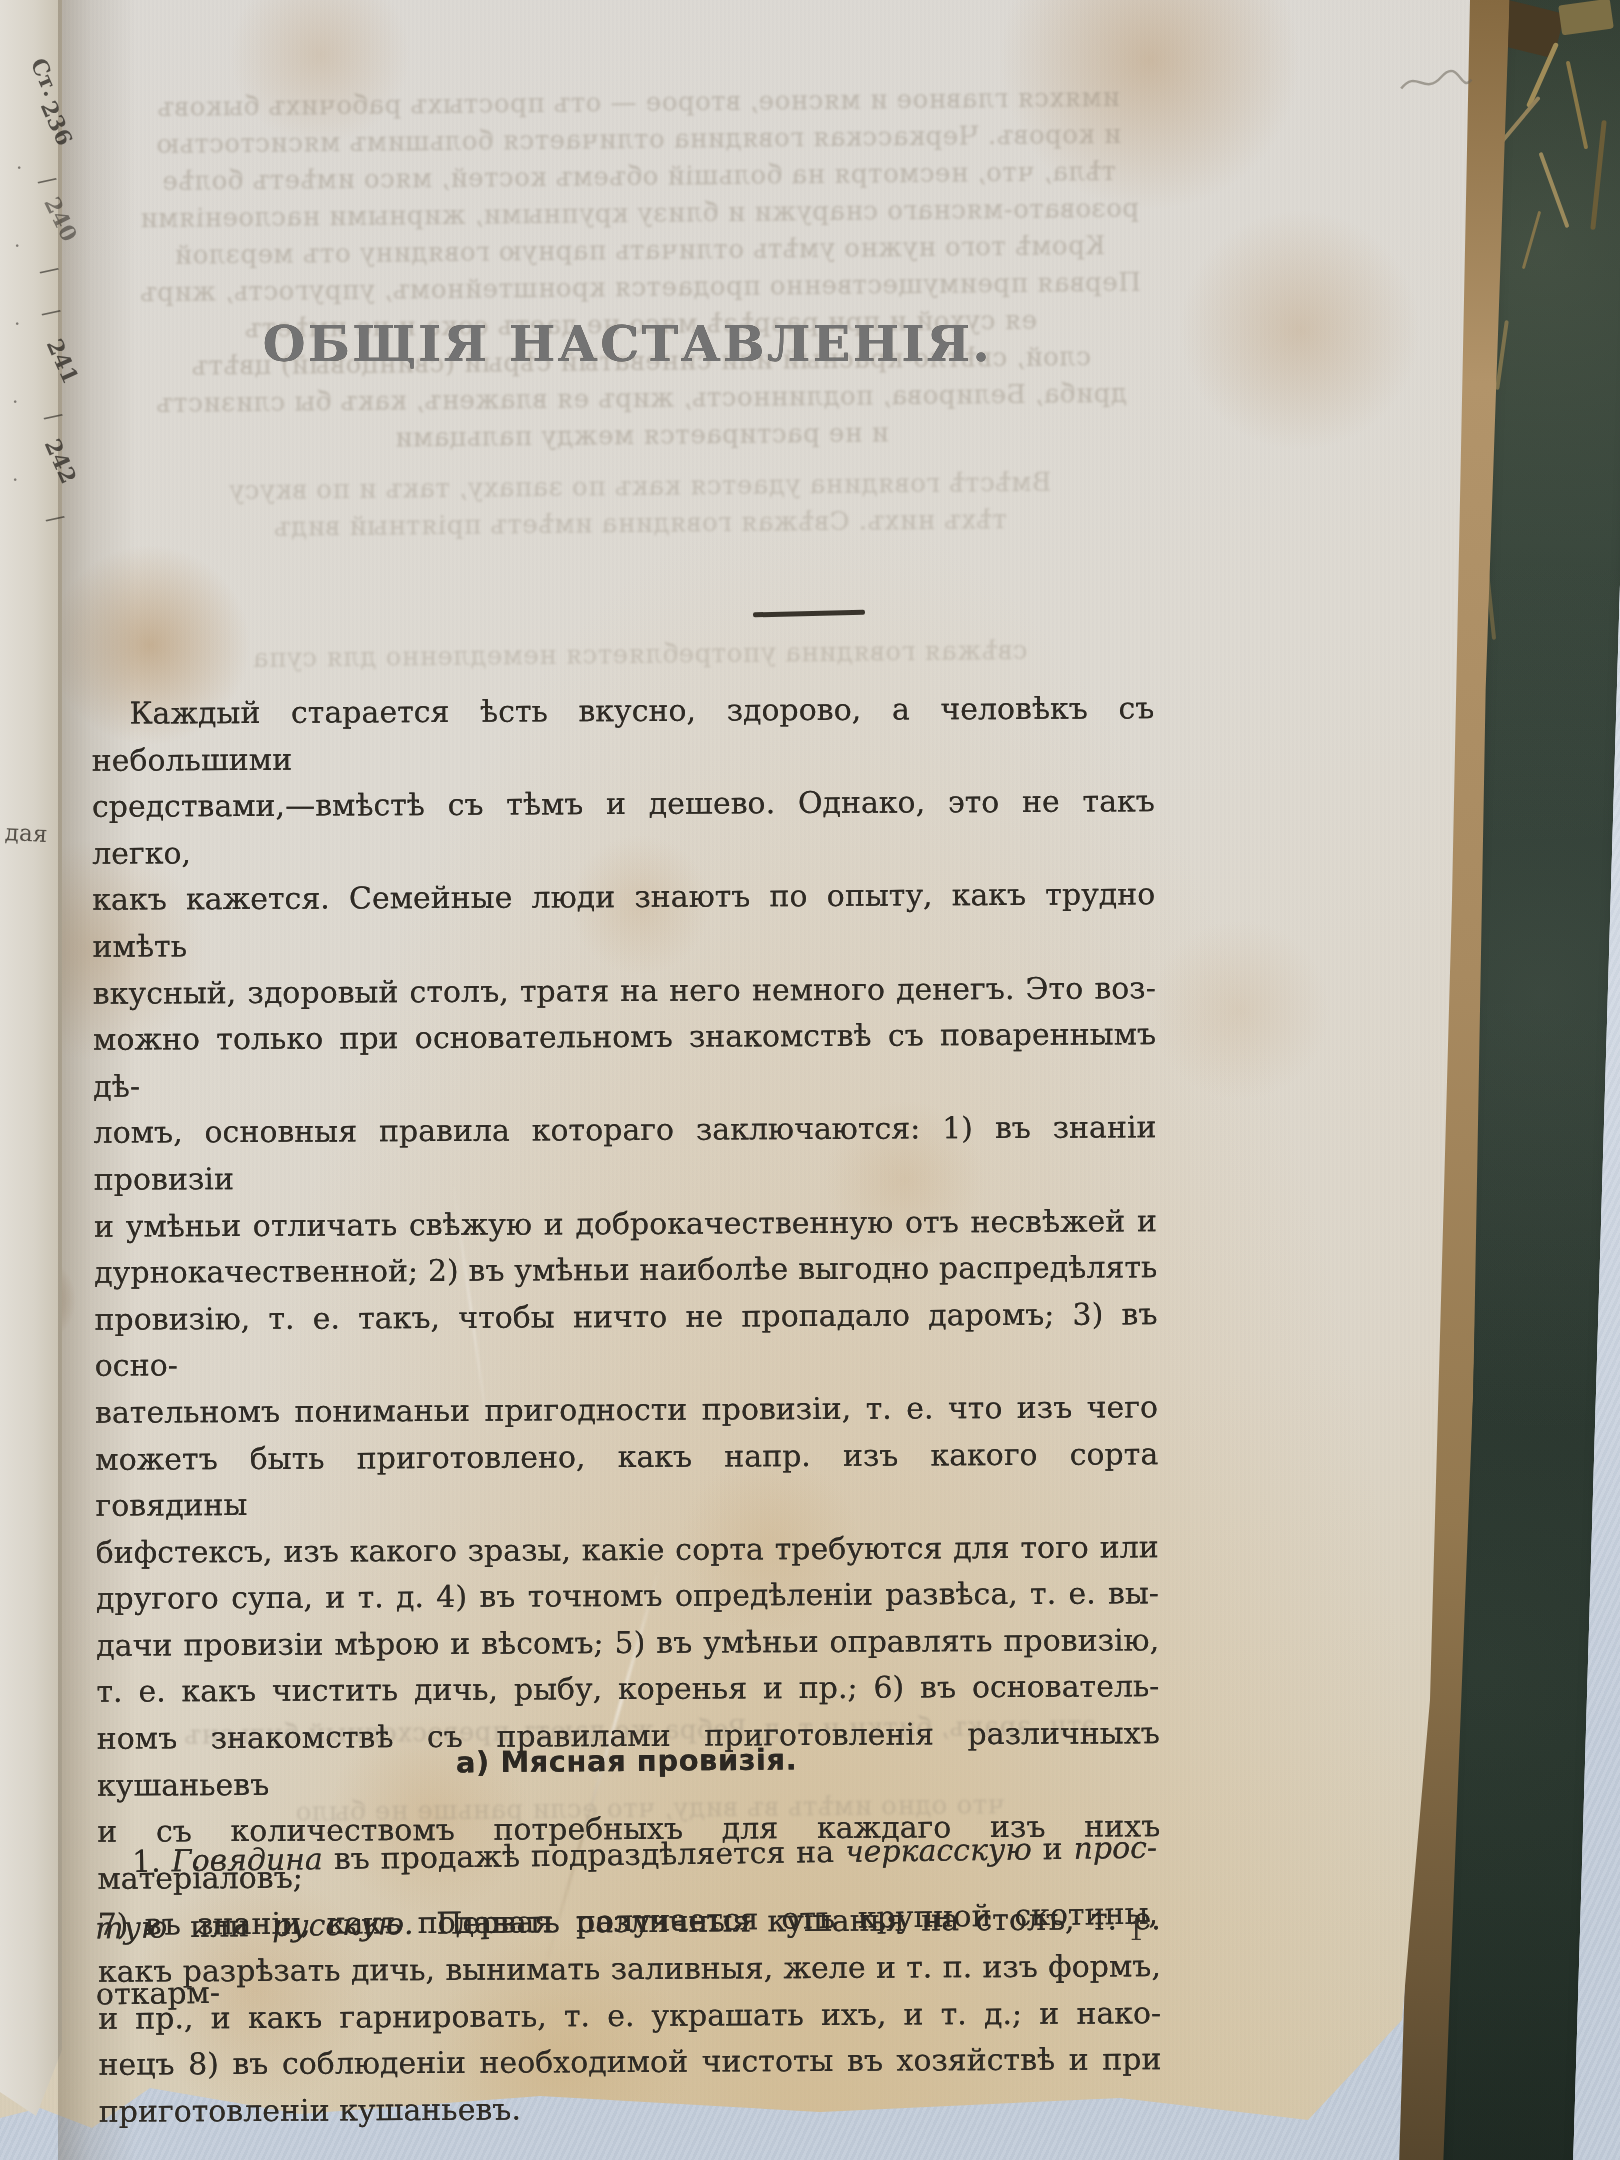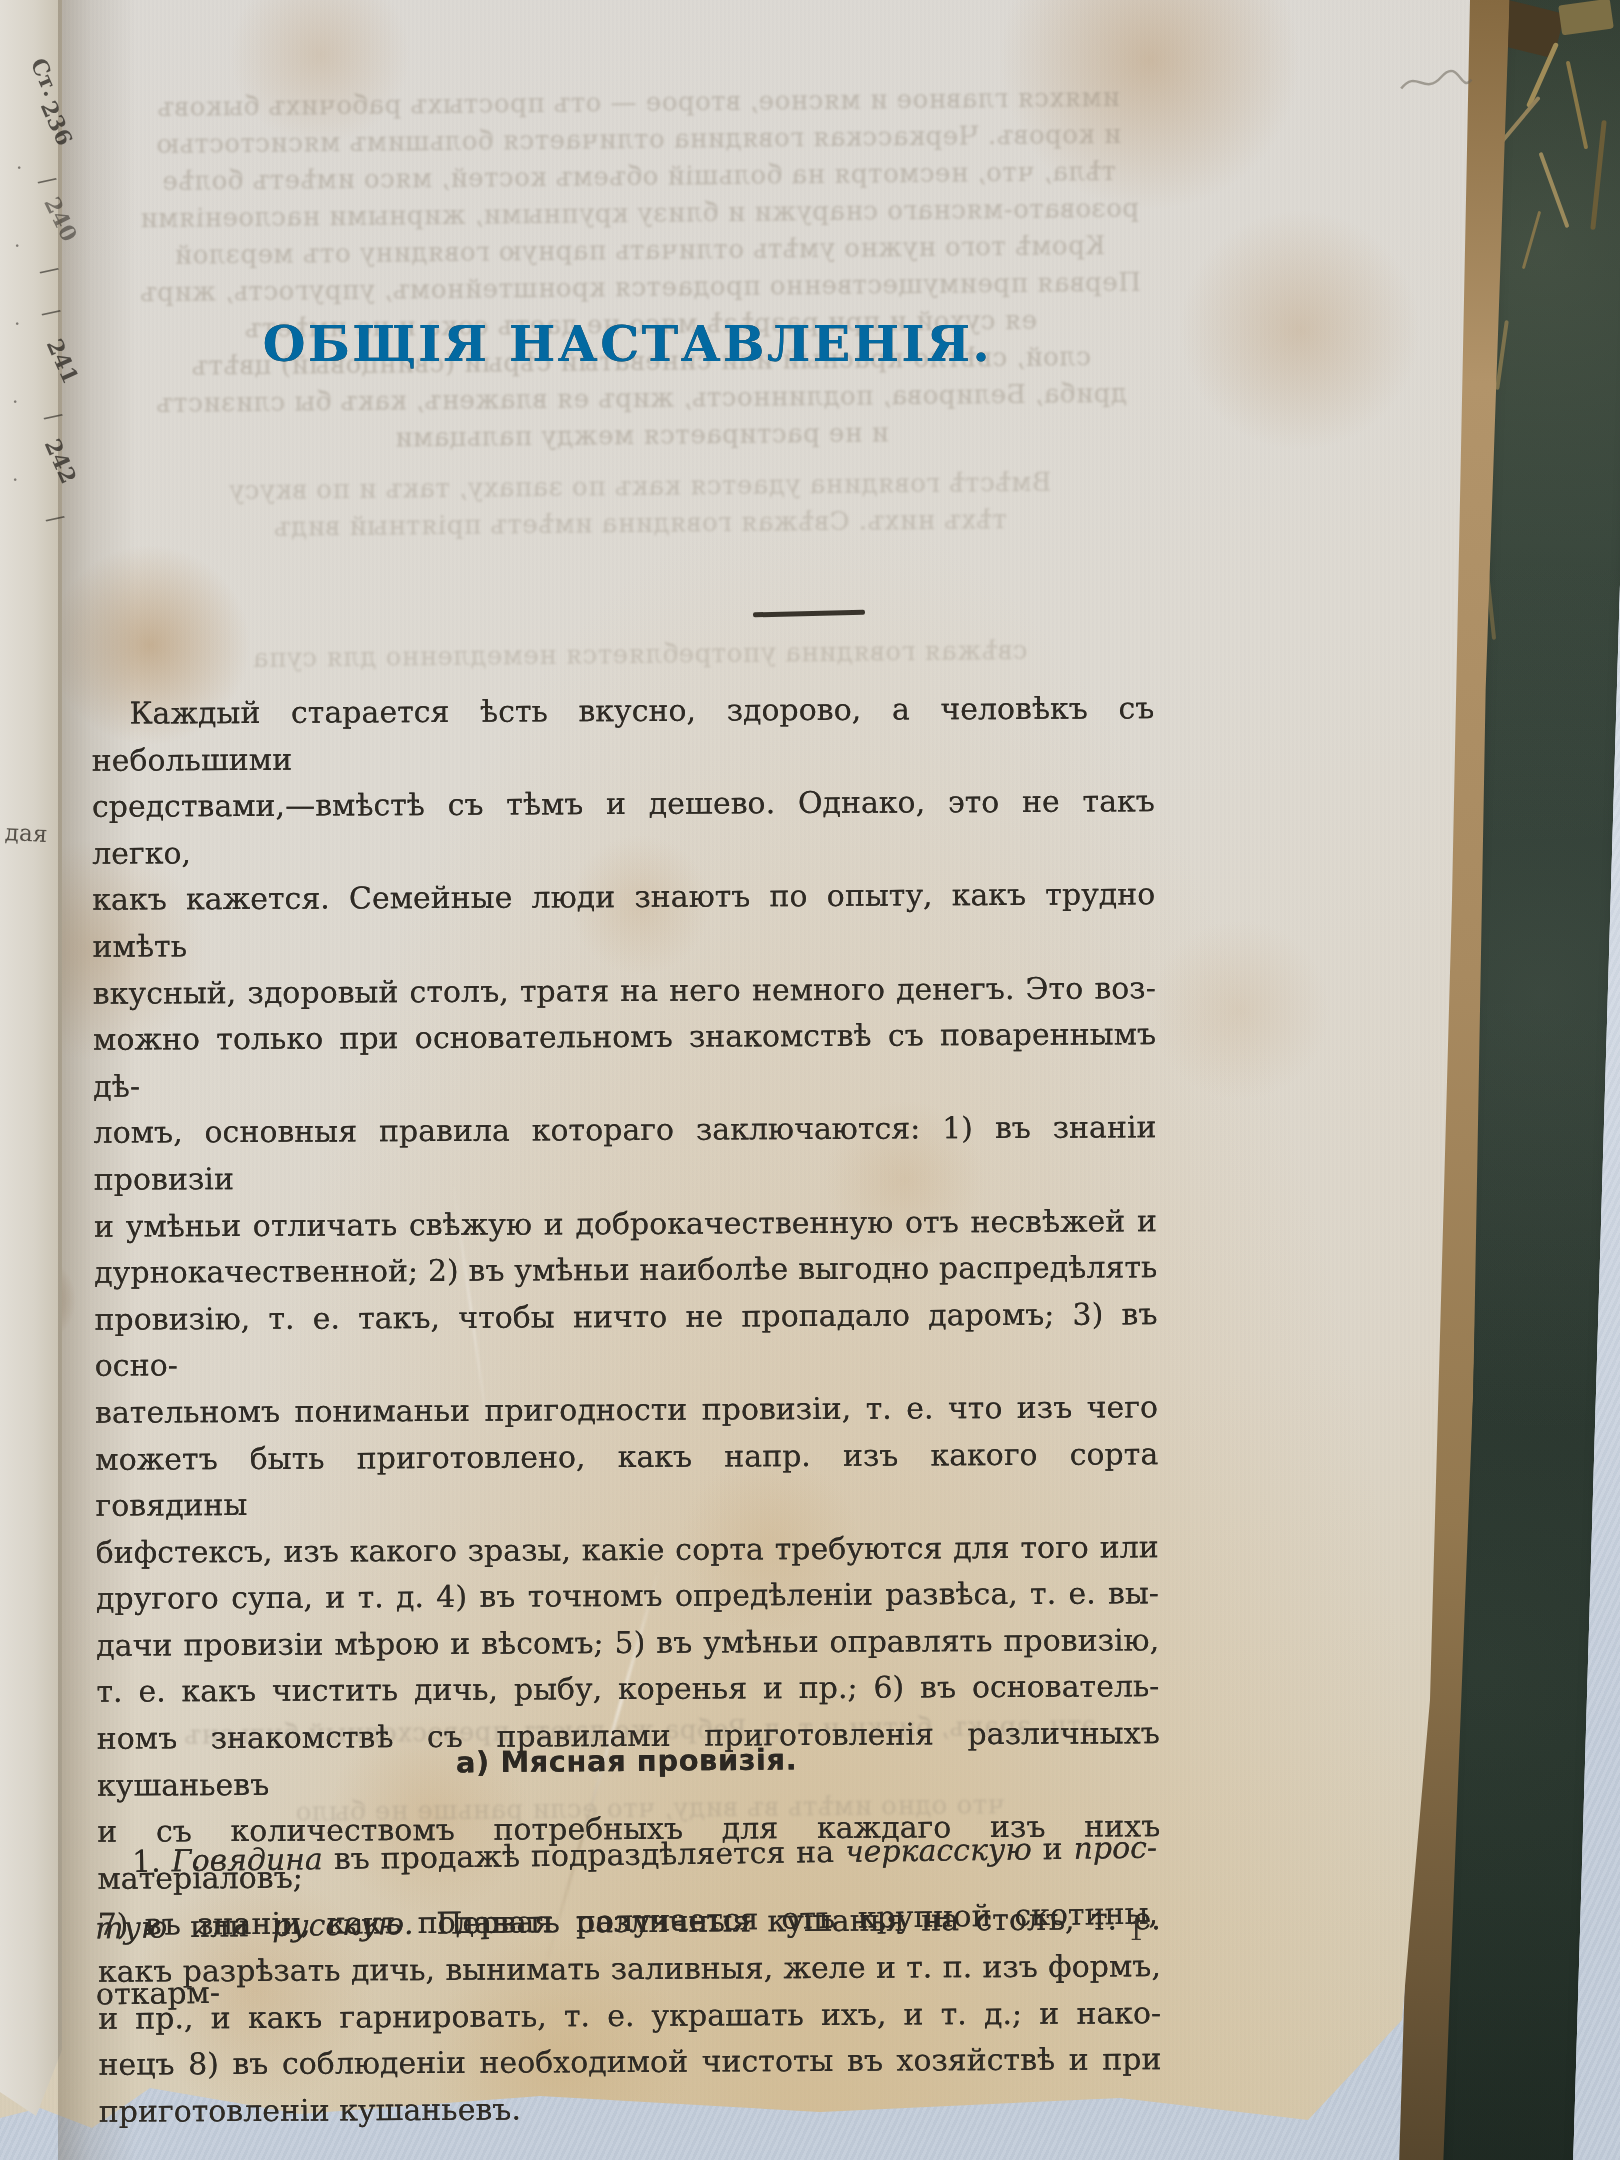--- a/index.html
+++ b/index.html
@@ -69,21 +69,21 @@
   #ghost-low{left:170px;top:636px;width:940px;text-align:center;opacity:.30;}
   #ghost-low::before{content:'свѣжая говядина употребляется немедленно для супа';}
   #ghost-b1{left:140px;top:1712px;width:1000px;text-align:center;opacity:.30;}
   #ghost-b1::before{content:'эти, зракъ, битки и т. д. Ребра же даютъ превосходный бульонъ';}
   #ghost-b2{left:200px;top:1790px;width:900px;text-align:center;opacity:.26;}
   #ghost-b2::before{content:'что одно имѣть въ виду, что если раньше не было';}
 
   
   .ink{color:#2e2a24;text-shadow:0 0 .45px rgba(46,42,36,.85);}
   .title{position:absolute;left:95px;top:316px;width:1065px;text-align:center;
-    font:bold 49px/1.15 "DejaVu Serif","Liberation Serif",serif;letter-spacing:2.5px;color:#0369a1;
+    font:bold 49px/1.15 "DejaVu Serif","Liberation Serif",serif;letter-spacing:2.5px;color:#737373;
     text-shadow:0 0 .6px rgba(40,36,30,.9);}
   .divider{position:absolute;left:753px;top:611px;width:112px;height:5px;background:#39342c;
     border-radius:2px;transform:rotate(-1.4deg);}
   .para1{position:absolute;left:95px;top:688px;width:1063px;transform:rotate(-.3deg);
     font:30px/46.6px "DejaVu Serif","Liberation Serif",serif;}
   .bline{text-align:justify;text-align-last:justify;}
   .bline.first{text-indent:38px;}
   .bline.last{text-align-last:left;}
   .heading{position:absolute;left:95px;top:1744px;width:1063px;text-align:center;transform:rotate(-.5deg);
     font:bold 29px "DejaVu Sans","Liberation Sans",sans-serif;color:#2c2822;letter-spacing:.5px;

